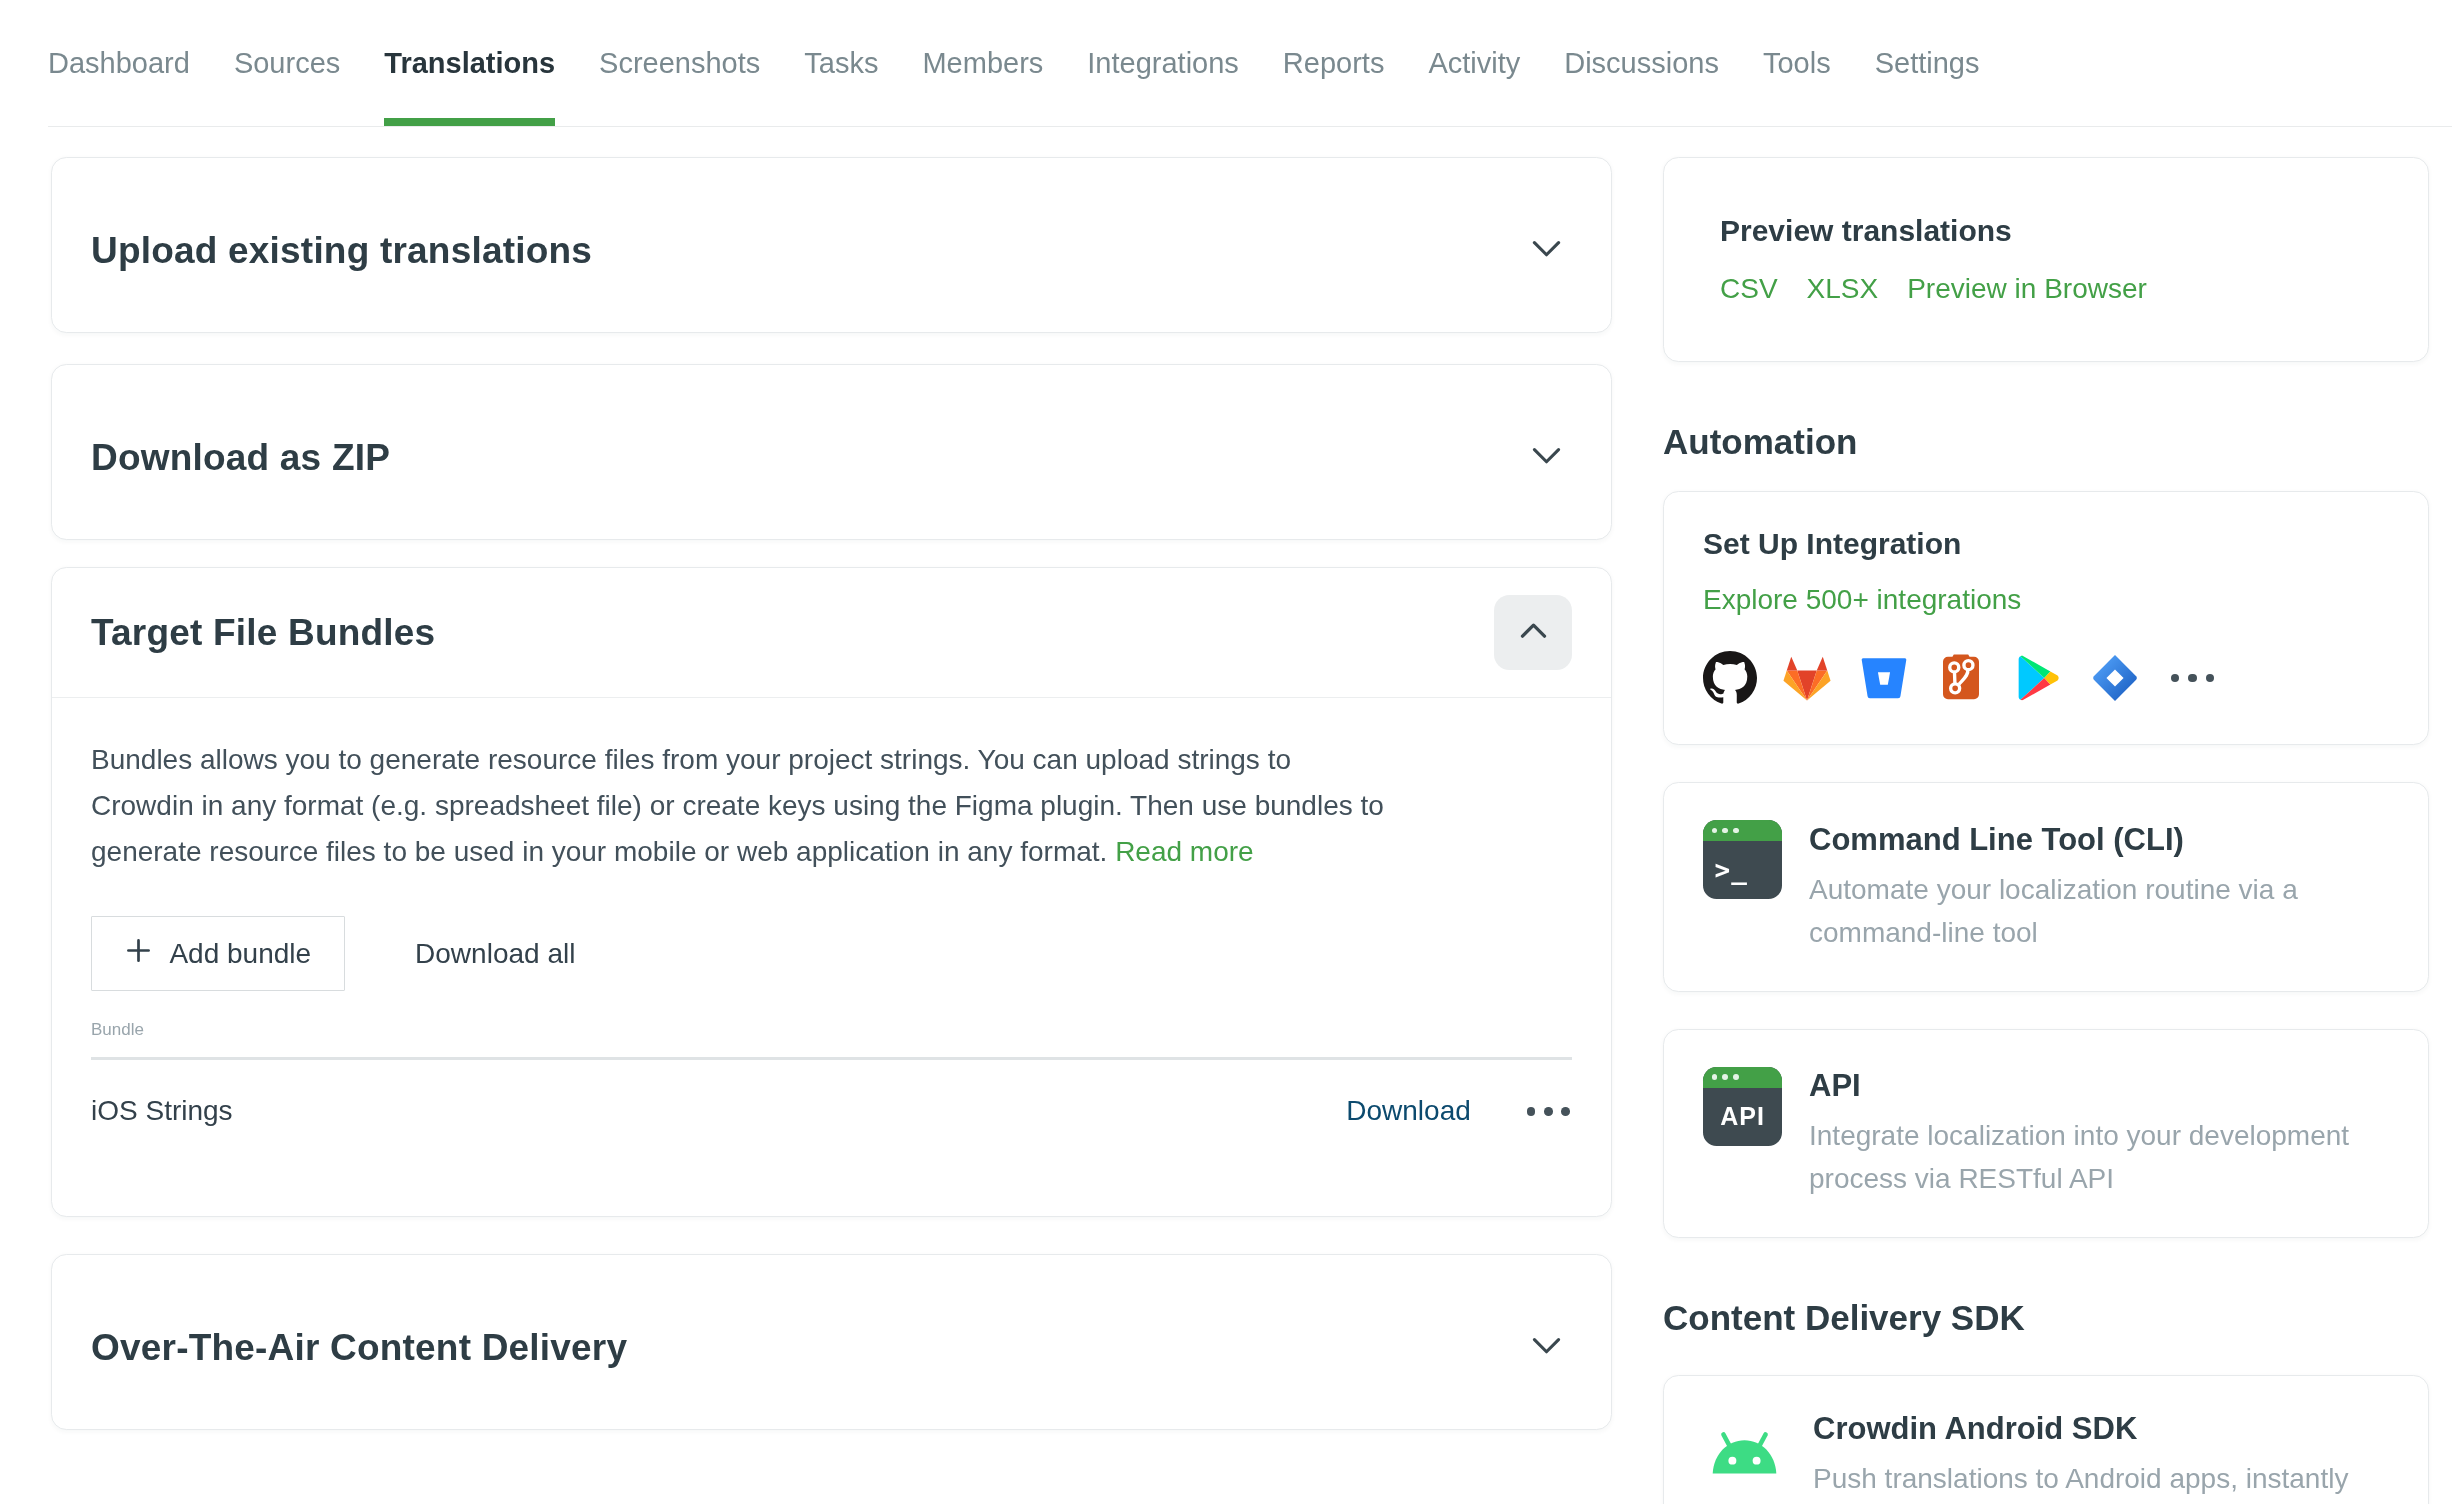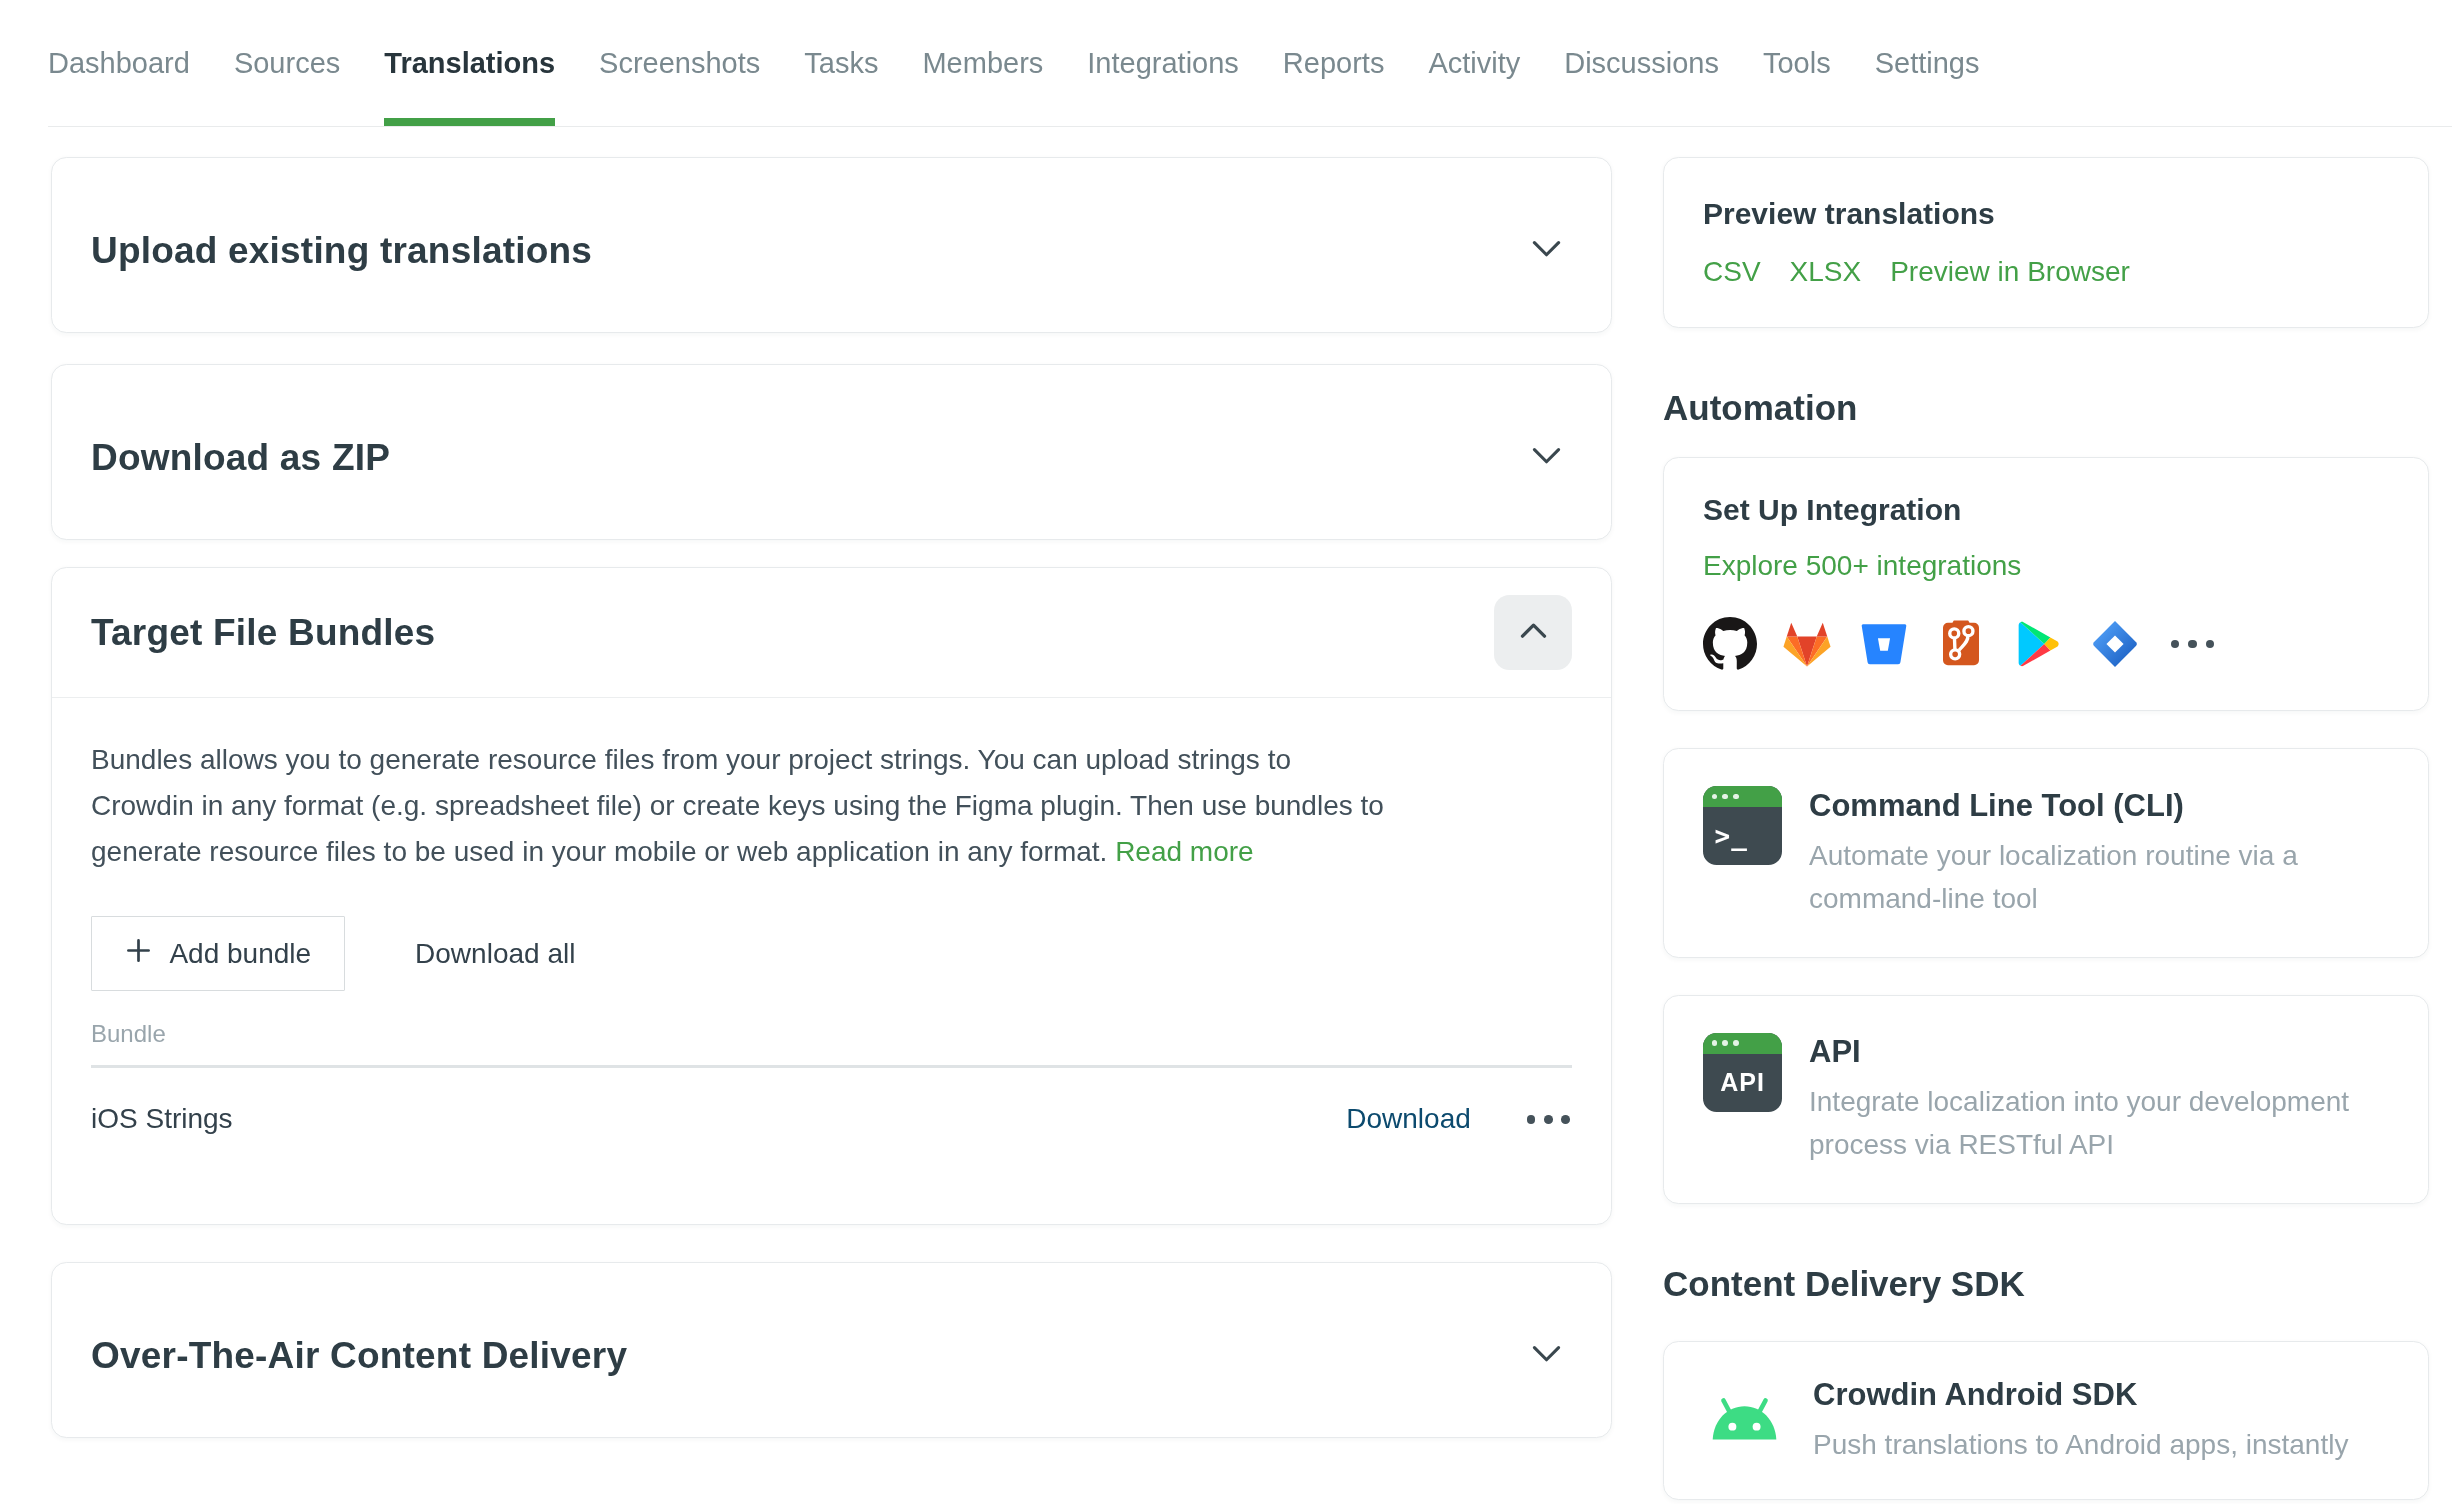--- a/index.html
+++ b/index.html
@@ -51,30 +51,30 @@
                 display:flex;align-items:center;justify-content:center;cursor:pointer}
   .tfb-body{padding:0 39px 52px}
   .desc{margin:39px 0 0;font-size:28px;line-height:46px;color:var(--body-ink)}
   .desc .line{display:block}
   .read-more{color:var(--green);text-decoration:none;cursor:pointer}
   .actions{margin-top:41px;display:flex;align-items:center}
   .btn-add{height:75px;border:1.9px solid #D8DCDE;border-radius:1px;background:#fff;
            display:inline-flex;align-items:center;gap:17.4px;padding:0 33px;
            font-size:28px;color:#33414B;cursor:pointer;font-family:inherit}
   .download-all{margin-left:70px;font-size:28px;color:#33414B;text-decoration:none;cursor:pointer}
-  .bundle-label{margin-top:29px;font-size:24px;color:var(--muted)}
+  .bundle-label{margin-top:29px;font-size:17px;color:var(--muted)}
   .tbl-divider{margin-top:17.4px;height:2.9px;background:#DFE3E5}
   .bundle-row{display:flex;align-items:center;padding:35px 0 37px}
   .row-name{font-size:28px;color:#33414B;flex:1}
   .row-download{font-size:28px;color:#0c4a6e;text-decoration:none;cursor:pointer}
   .dots{margin-left:54px;display:flex;gap:8.7px;cursor:pointer;padding:5.8px 1.9px}
   .dots i{width:8.7px;height:8.7px;border-radius:50%;background:#45525A;display:block}
   .ota{margin-top:37px}
   
-  .side-card{padding:39px}
+  .side-card{padding:56px}
   .side-title{font-size:30px;font-weight:700;color:var(--ink);margin:0}
   .preview-links{margin-top:25px;display:flex;gap:29px}
   .green-link{color:var(--green);font-size:28px;text-decoration:none;cursor:pointer;white-space:nowrap}
   .side-h{margin:60px 0 0;font-size:35px;font-weight:700;color:var(--ink)}
   .integration-card{margin-top:29px;padding:35px 39px 39px}
   .explore-link{display:inline-block;margin-top:23px}
   .int-icons{margin-top:35px;display:flex;align-items:center;gap:23px}
   .int-icons .i-btn{cursor:pointer;display:flex;align-items:center}
   .info-card{margin-top:37px;display:flex;gap:27px;padding:37px 39px;align-items:flex-start;cursor:pointer}
   .info-card.center{align-items:center;padding:33px 39px}

